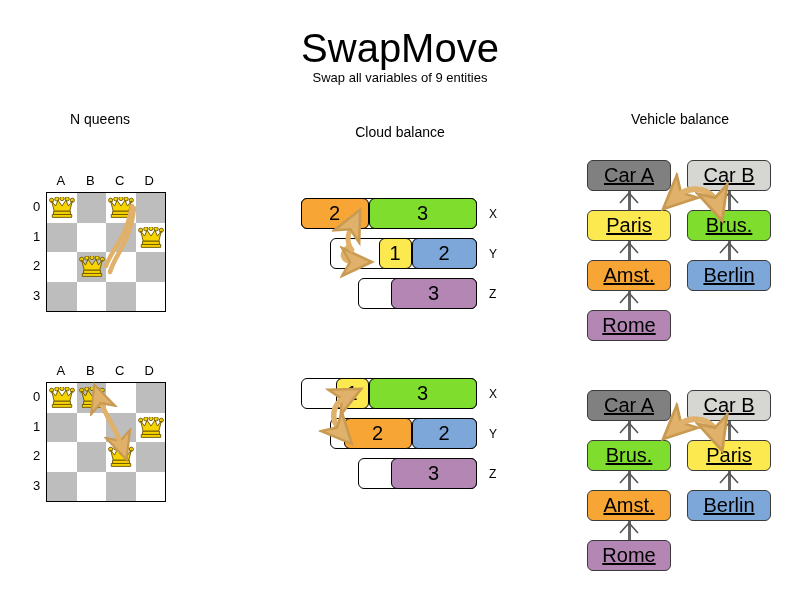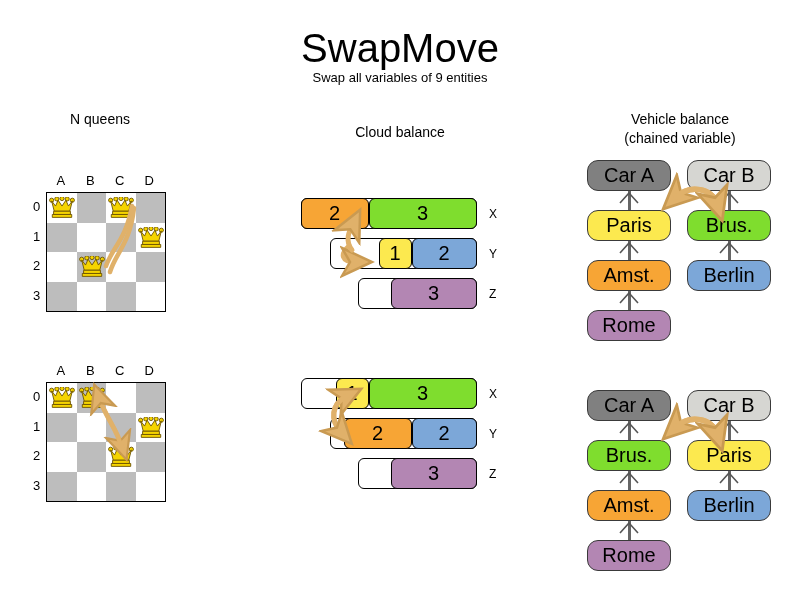--- a/index.html
+++ b/index.html
@@ -47,39 +47,38 @@
     position:absolute;top:-1.4px;height:31px;box-sizing:border-box;
     border:1.4px solid #000;border-radius:6px;
     display:flex;align-items:center;justify-content:center;
     font-size:20px;color:#000;
   }
   .rowlabel{position:absolute;font-size:12px;color:#000;}
 
   
   .vbox{
     position:absolute;box-sizing:border-box;
-    border:1.6px solid #3a3a3a;border-radius:11px;
+    border:1.6px solid #3a3a3a;border-radius:6px;
     display:flex;align-items:center;justify-content:center;
-    font-size:20px;color:#000;white-space:nowrap;
+    font-size:20px;color:#000;white-space:nowrap;text-decoration:underline;
   }
   .vlink{position:absolute;width:3px;background:#666;}
   svg.overlay{position:absolute;left:0;top:0;width:800px;height:600px;pointer-events:none;}
 </style>
 </head>
 <body>
 
 <div class="root">
 
   <div class="title">SwapMove</div>
   <div class="subtitle">Swap all variables of 9 entities</div>
 
   <div class="colhead" style="left:20px;top:110px;width:160px;">N queens</div>
   <div class="colhead" style="left:320px;top:123px;width:160px;">Cloud balance</div>
   <div class="colhead" style="left:600px;top:110px;width:160px;">Vehicle balance</div>
-  <div class="colhead" style="left:600px;top:129px;width:160px;">(chained variable)</div>
 
   <div id="nqueens-before">
       <div class="filelabel" style="left: 46px; top: 173px; width: 29.5px;">A</div>
       <div class="filelabel" style="left: 75.5px; top: 173px; width: 29.5px;">B</div>
       <div class="filelabel" style="left: 105px; top: 173px; width: 29.5px;">C</div>
       <div class="filelabel" style="left: 134.5px; top: 173px; width: 29.5px;">D</div>
       <div class="ranklabel" style="left: 30px; top: 199px; width: 13px;">0</div>
       <div class="ranklabel" style="left: 30px; top: 228.5px; width: 13px;">1</div>
       <div class="ranklabel" style="left: 30px; top: 258px; width: 13px;">2</div>
       <div class="ranklabel" style="left: 30px; top: 287.5px; width: 13px;">3</div>

